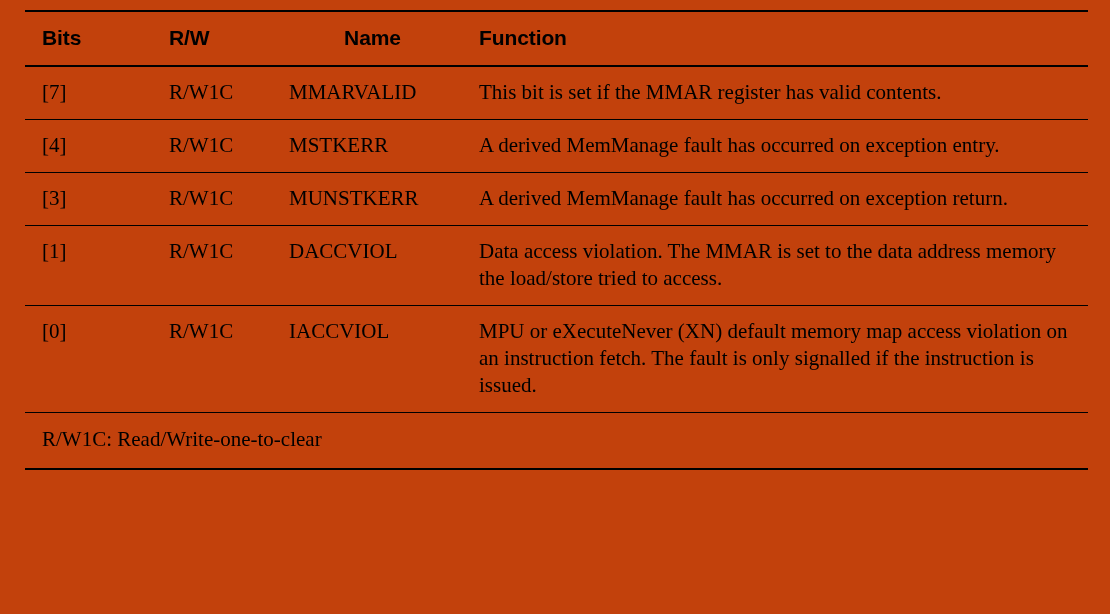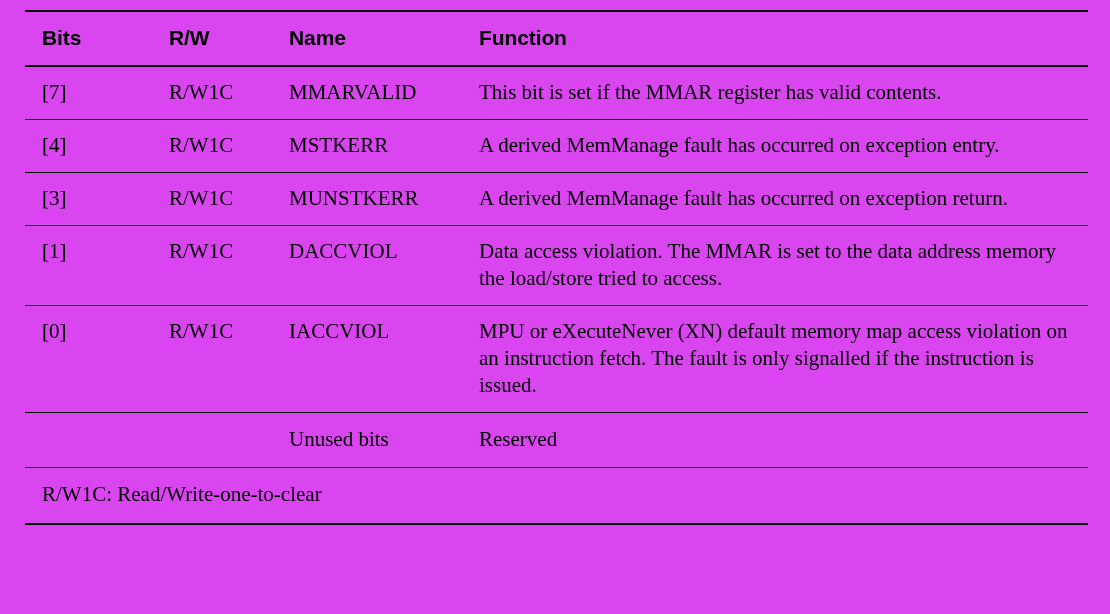--- a/index.html
+++ b/index.html
@@ -13,21 +13,21 @@
     height: 614px;
     overflow: hidden;
     font-family: "Liberation Serif", "DejaVu Serif", serif;
     color: #000000;
   }
 
   .page {
     position: relative;
     width: 1110px;
     height: 614px;
-    background: #d946ef;
+    background: #c2410c;
   }
 
   .reg-table {
     position: absolute;
     left: 25px;
     top: 10px;
     width: 1063px;
     border-collapse: collapse;
     table-layout: fixed;
   }
@@ -54,21 +54,21 @@
     font-family: "Liberation Sans", "DejaVu Sans", sans-serif;
     font-weight: bold;
     font-size: 21px;
     text-align: left;
     padding: 14px 0 15px 0;
     vertical-align: top;
     letter-spacing: -0.1px;
   }
   th.h-bits     { padding-left: 17px; }
   th.h-rw       { padding-left: 18px; }
-  th.h-name     { padding-left: 28px; }
+  th.h-name     { padding-left: 28px; text-align: center; }
   th.h-function { padding-left: 23px; }
 
   
   .reg-table td {
     font-size: 21px;
     line-height: 27px;
     text-align: left;
     vertical-align: top;
     padding: 12px 0 13px 0;
   }
@@ -140,26 +140,20 @@
         <td class="d-function">Data access violation. The MMAR is set to the data address memory the load/store tried to access.</td>
       </tr>
 
       <tr class="body-row">
         <td class="d-bits">[0]</td>
         <td class="d-rw">R/W1C</td>
         <td class="d-name">IACCVIOL</td>
         <td class="d-function">MPU or eXecuteNever (XN) default memory map access violation on an instruction fetch. The fault is only signalled if the instruction is issued.</td>
       </tr>
 
-      <tr class="body-row unused-row">
-        <td class="d-bits"></td>
-        <td class="d-rw"></td>
-        <td class="d-name">Unused bits</td>
-        <td class="d-function">Reserved</td>
-      </tr>
 
     </tbody>
 
     <tfoot>
       <tr class="foot-row">
         <td class="foot-note" colspan="4">R/W1C: Read/Write-one-to-clear</td>
       </tr>
     </tfoot>
 
   </table>

